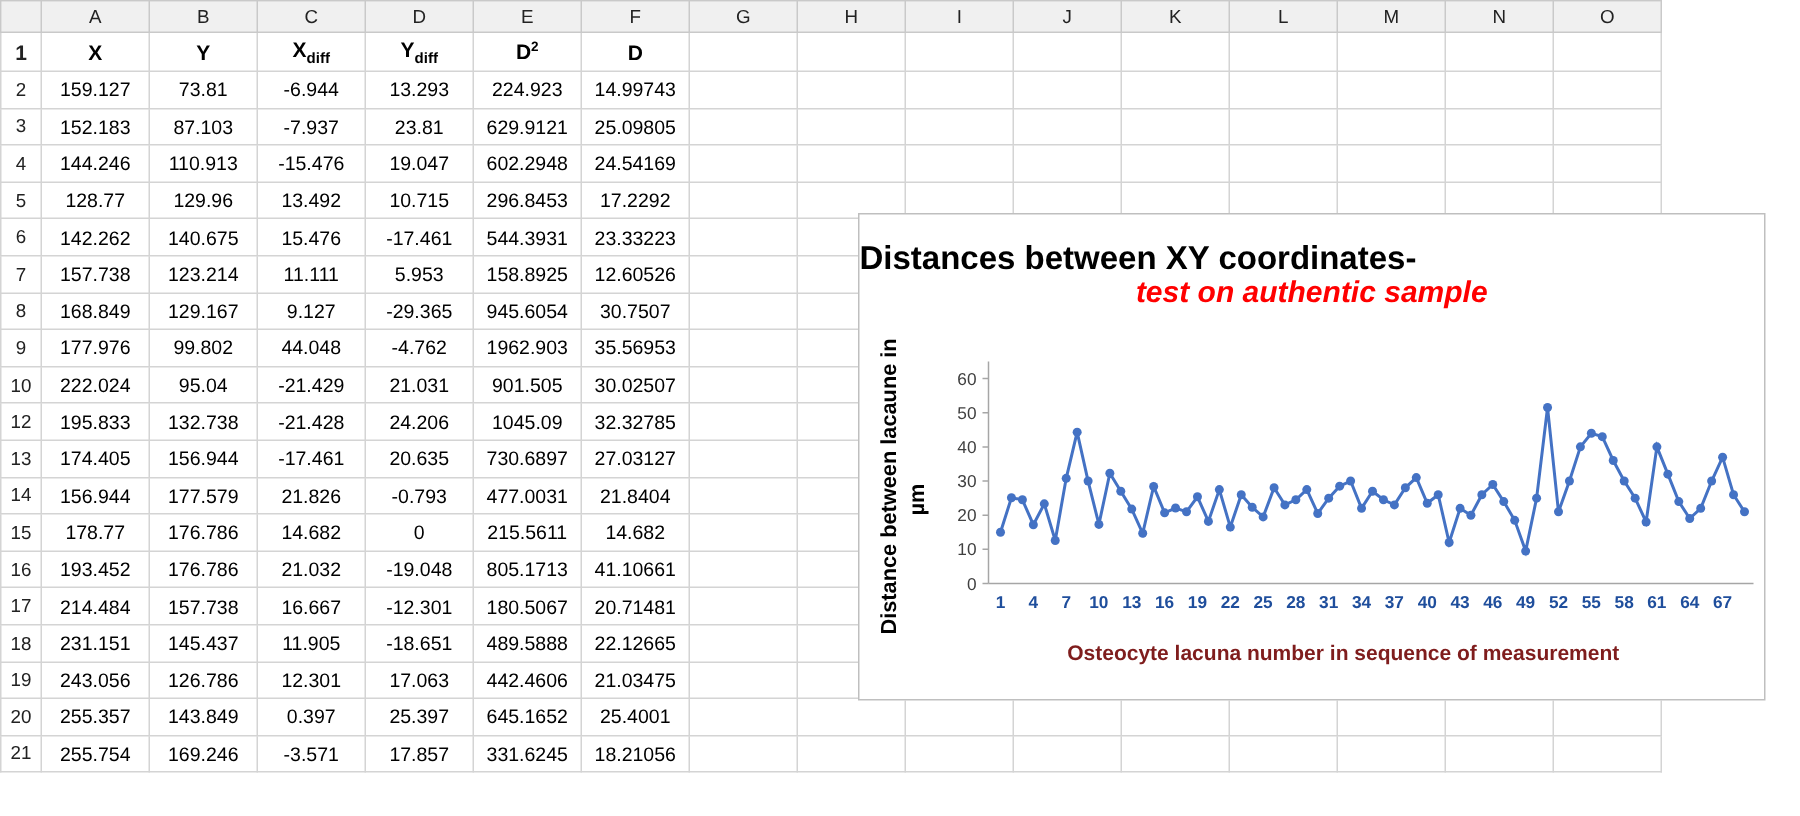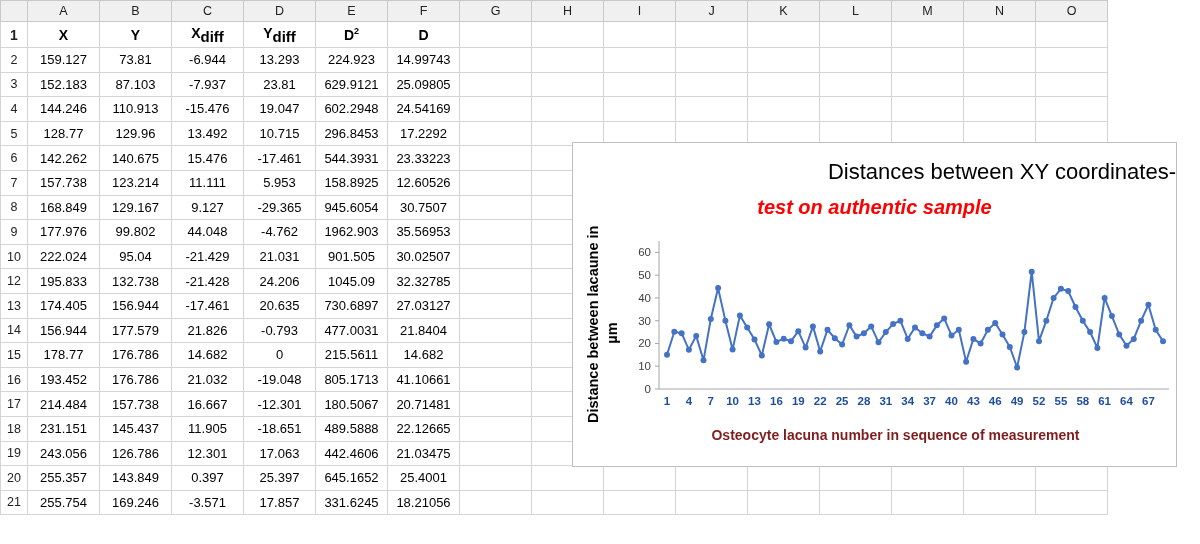--- a/index.html
+++ b/index.html
@@ -60,54 +60,54 @@
   }
   tr.hdrrow td {
     height: 25px;
     font-weight: bold;
     font-size: 14px;
   }
   td.hl {
     background: #ffff00;
   }
   .sub {
-    font-size: 15px;
+    font-size: 10px;
     vertical-align: sub;
   }
   .sup {
     font-size: 9px;
     vertical-align: super;
   }
 
   
   #chart-panel {
     position: absolute;
     left: 572px;
     top: 142px;
     width: 605px;
     height: 325px;
     background: #ffffff;
     border: 1px solid #bfbfbf;
     box-sizing: border-box;
   }
   #chart-title {
-    text-align: right;
+    text-align: left;
     padding-top: 16px;
     font-size: 22px;
-    font-weight: normal;
+    font-weight: bold;
     color: #000;
     line-height: 1.15;
   }
   #chart-subtitle {
     text-align: center;
     font-size: 20px;
     font-weight: bold;
     font-style: italic;
     color: #ff0000;
-    margin-top: 12px;
+    margin-top: 0;
   }
   #plot-wrap {
     position: absolute;
     left: 0;
     top: 88px;
     width: 605px;
     height: 237px;
   }
   #ylabel {
     position: absolute;

